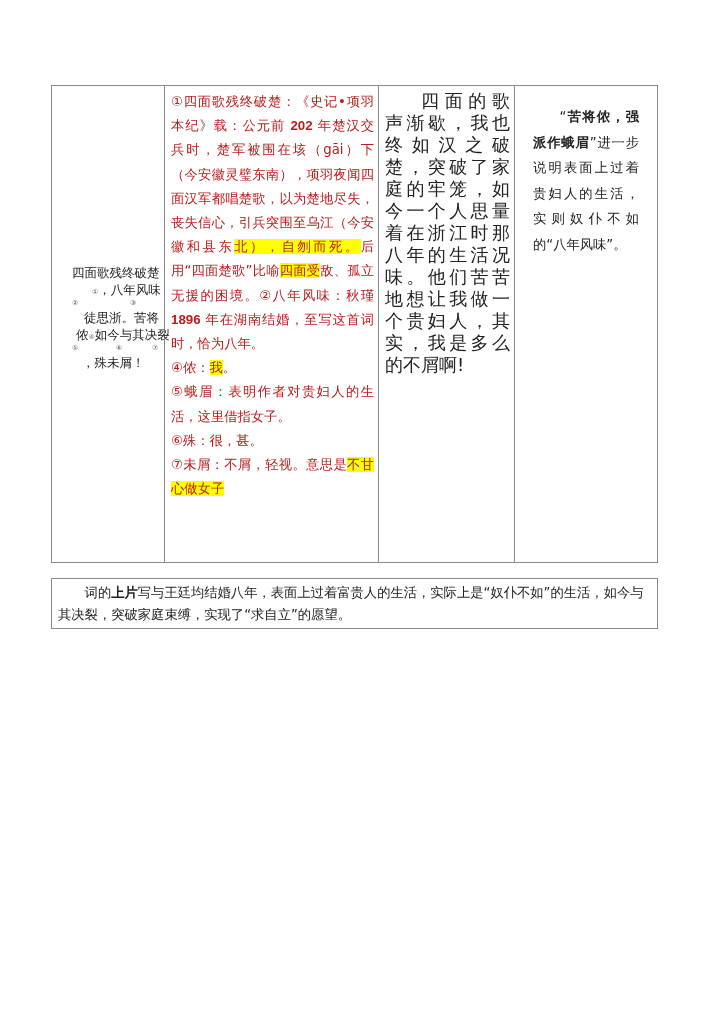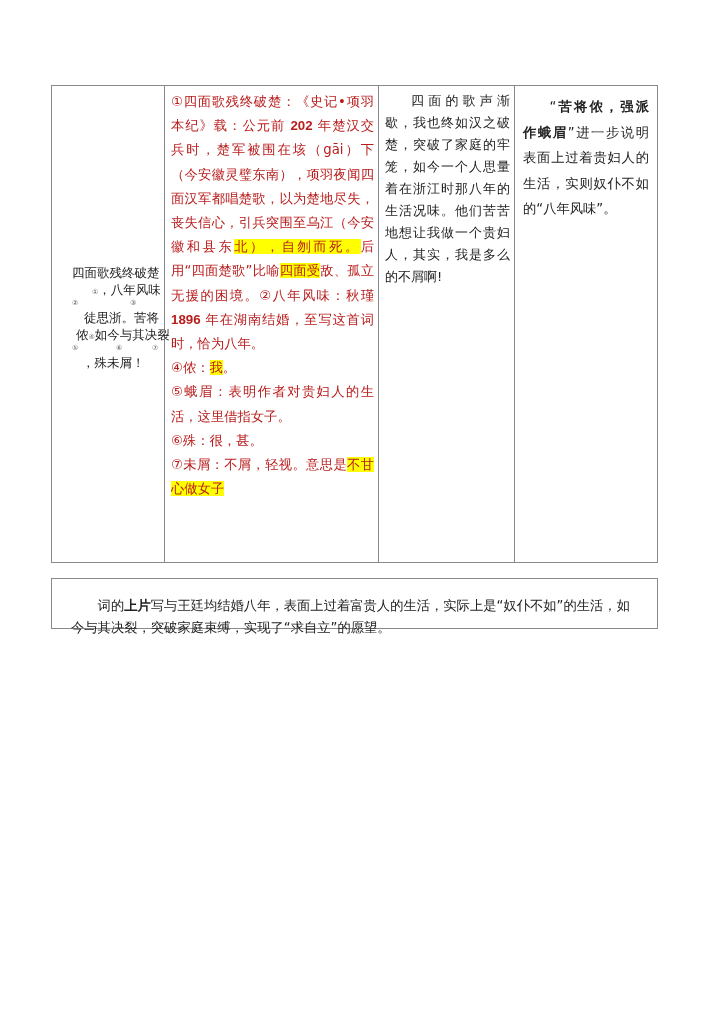--- a/index.html
+++ b/index.html
@@ -23,31 +23,31 @@
   .poem .supline span { position:absolute; top:0; }
 
   
   .notes { padding:4px 4px 0 6px; font-size:13.3px; line-height:24.2px; color:#b91c1c;
            text-align:justify; }
   .notes p { margin:0; }
   .hl { background:#ffff00; }
   .num { font-family:"Liberation Sans", sans-serif; font-weight:bold; }
 
   
-  .trans { padding:4px 4px 0 6px; font-size:13px; line-height:22px; text-align:justify; color:#222; }
+  .trans { padding:4px 4px 0 6px; font-size:18px; line-height:22px; text-align:justify; color:#222; }
   .trans p { margin:0; text-indent:2em; }
 
   
   .analysis { padding:4px 4px 0 4px; font-size:13.3px; line-height:25.5px; color:#222; text-align:justify; }
-  .analysis p { margin:4px; text-indent:2em; }
+  .analysis p { margin:14px; text-indent:2em; }
   .analysis b { font-weight:bold; }
 
   .summary { position:absolute; left:51px; top:578px; width:607px; height:51px; border:1px solid #8a8a8a;
              box-sizing:border-box; padding:3px 6px; font-size:13.3px; line-height:22px; color:#222; }
-  .summary p { margin:13px; text-indent:2em; }
+  .summary p { margin:0; text-indent:2em; }
 </style>
 </head>
 <body>
 
 <div class="tbl">
   <div class="col c1">
     <div class="poem">
       <div class="ln">四面歌残终破楚</div>
       <div class="ln" style="padding-left:20px"><span class="sup">①</span><span>，八年风味</span></div>
       <div class="supline">

